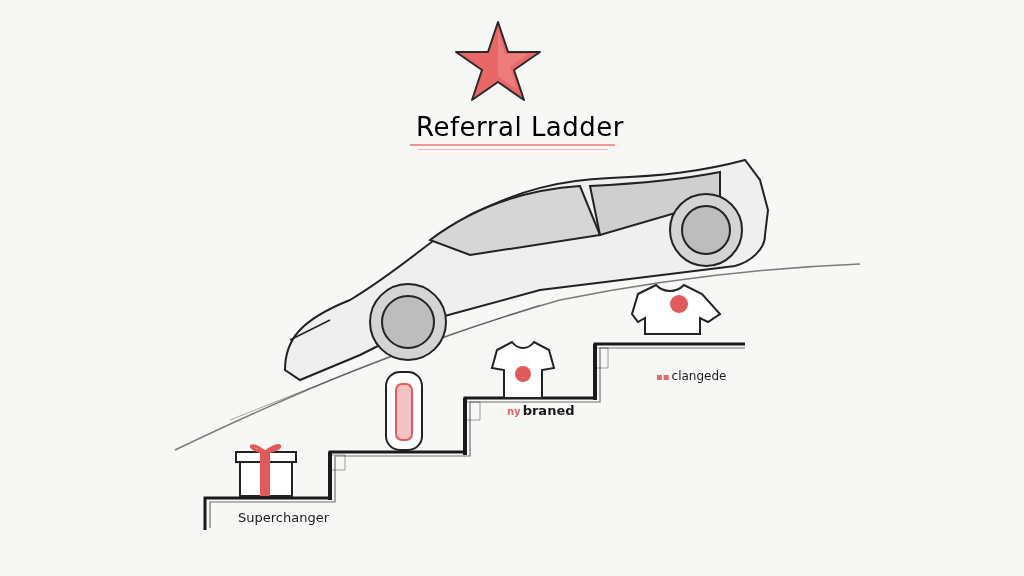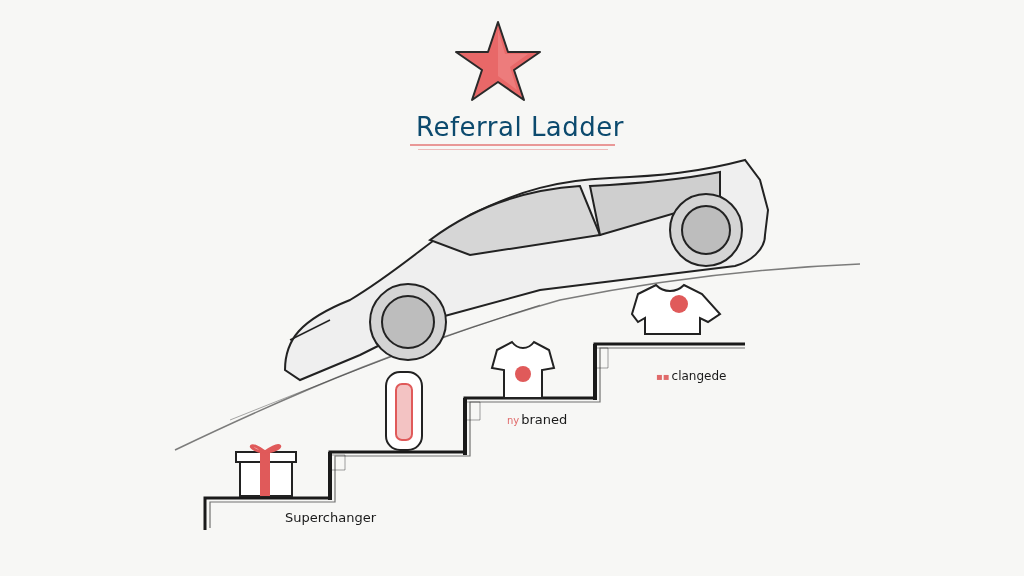--- a/index.html
+++ b/index.html
@@ -1,18 +1,18 @@
 <!DOCTYPE html>
 <html><head>
 <meta charset="utf-8">
 <style>
   html,body{margin:0;padding:0;}
   body{width:1024px;height:576px;background:#f7f7f5;overflow:hidden;position:relative;font-family:"DejaVu Sans",sans-serif;}
   .canvas{position:absolute;left:0;top:0;width:1024px;height:576px;}
-  .title{position:absolute;left:416px;top:112px;font-size:26px;color:#0c4a6e;letter-spacing:0.5px;}
+  .title{position:absolute;left:416px;top:112px;font-size:26px;color:#000000;letter-spacing:0.5px;}
   .title-underline{position:absolute;left:410px;top:144px;width:205px;height:2px;background:#e58080;opacity:.8;}
   .title-underline2{position:absolute;left:418px;top:149px;width:190px;height:1px;background:#e58080;opacity:.5;}
   .label{position:absolute;color:#1a1a1a;font-size:13px;}
   .label-accent{color:#e06a6a;font-size:10px;margin-right:2px;}
 </style>
 </head>
 <body>
 
 <svg class="canvas" viewBox="0 0 1024 576" xmlns="http://www.w3.org/2000/svg">
 
@@ -68,15 +68,15 @@
   <g>
     <path d="M638,294 L656,285 C664,293 676,293 684,285 L702,294 L720,314 L708,322 L700,318 L700,334 L645,334 L645,318 L638,322 L632,314 Z" fill="#fff" stroke="#222" stroke-width="2"></path>
     <circle cx="679" cy="304" r="9" fill="#e05a5a"></circle>
   </g>
 </svg>
 
 <div class="title">Referral Ladder</div>
 <div class="title-underline"></div>
 <div class="title-underline2"></div>
 
-<div class="label" style="left:238px;top:510px;margin-left:47px;"><span>Superchanger</span></div>
-<div class="label" style="left:507px;top:412px;"><span class="label-accent">ny</span><span>braned</span></div>
+<div class="label" style="left:238px;top:510px;"><span>Superchanger</span></div>
+<div class="label" style="left:507px;top:403px;font-weight:bold;"><span class="label-accent">ny</span><span>braned</span></div>
 <div class="label" style="left:656px;top:369px;font-size:12px;"><span class="label-accent">▪▪</span><span>clangede</span></div>
 
 </body></html>

